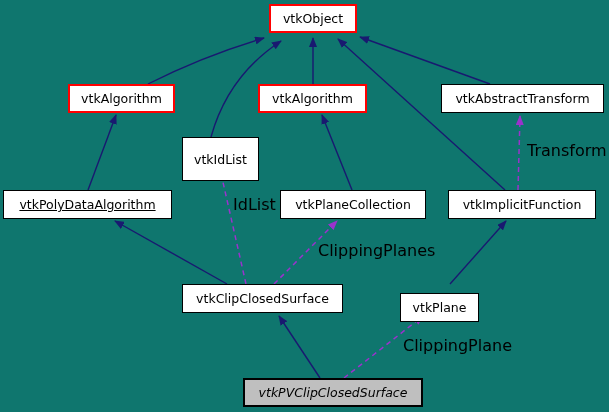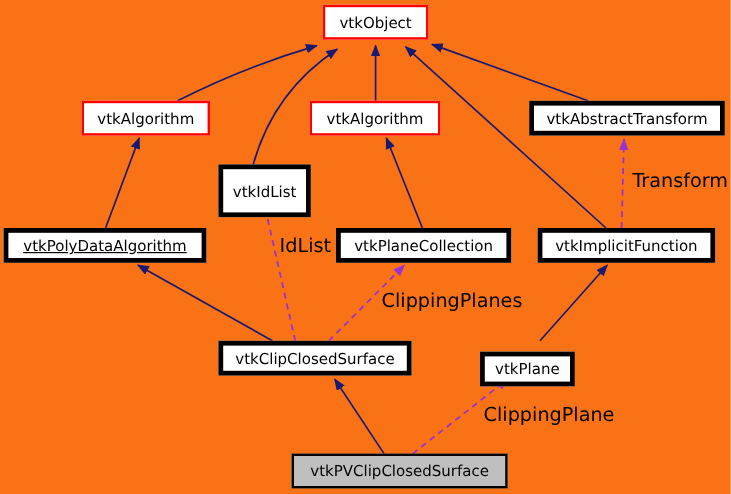--- a/index.html
+++ b/index.html
@@ -5,50 +5,51 @@
   html, body {
     margin: 0;
     padding: 0;
     background: #ffffff;
     font-family: "DejaVu Sans", "Liberation Sans", sans-serif;
   }
   #stage {
     position: relative;
     width: 609px;
     height: 412px;
-    background: #f97316;
+    background: #0f766e;
     overflow: hidden;
   }
   #edges-svg {
     position: absolute;
     left: 0; top: 0;
     width: 609px;
     height: 412px;
   }
   .node {
     position: absolute;
     box-sizing: border-box;
     background: #ffffff;
-    border: 4px solid #000000;
+    border: 1px solid #000000;
     color: #000000;
     font-size: 12.5px;
     text-align: center;
     white-space: nowrap;
     display: flex;
     align-items: center;
     justify-content: center;
     cursor: pointer;
   }
   .node.red {
     border: 2px solid #ff0000;
   }
   .node.current {
     background: #bfbfbf;
     border: 2px solid #000000;
     cursor: default;
+    font-style: italic;
   }
   .edge-label {
     position: absolute;
     color: #000000;
     font-size: 16px;
     white-space: nowrap;
   }
   path.inherit {
     fill: none;
     stroke-width: 1.4px;

